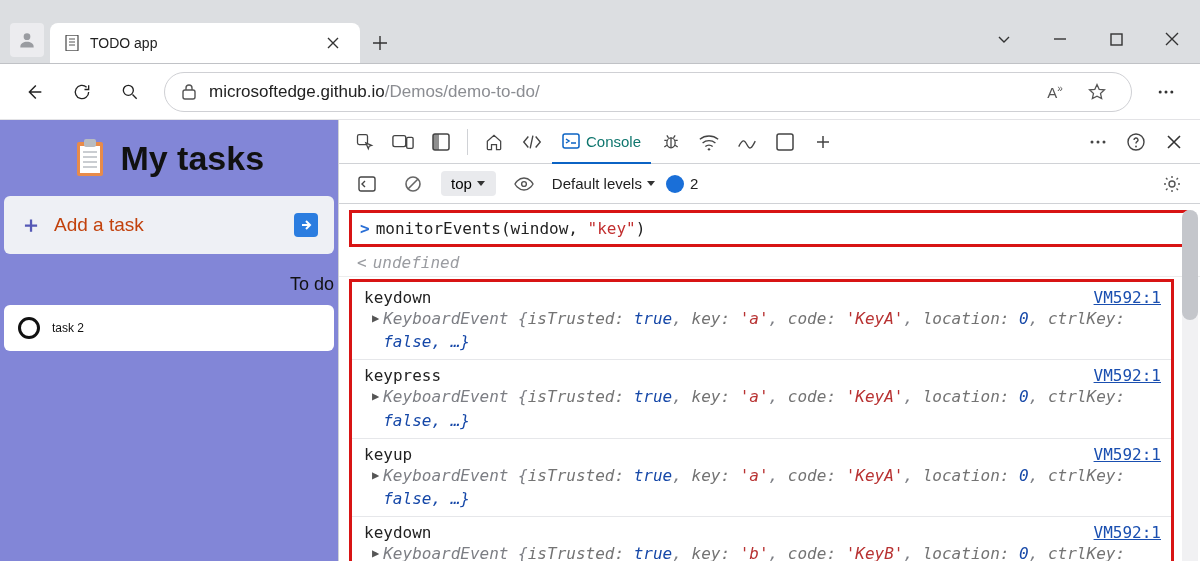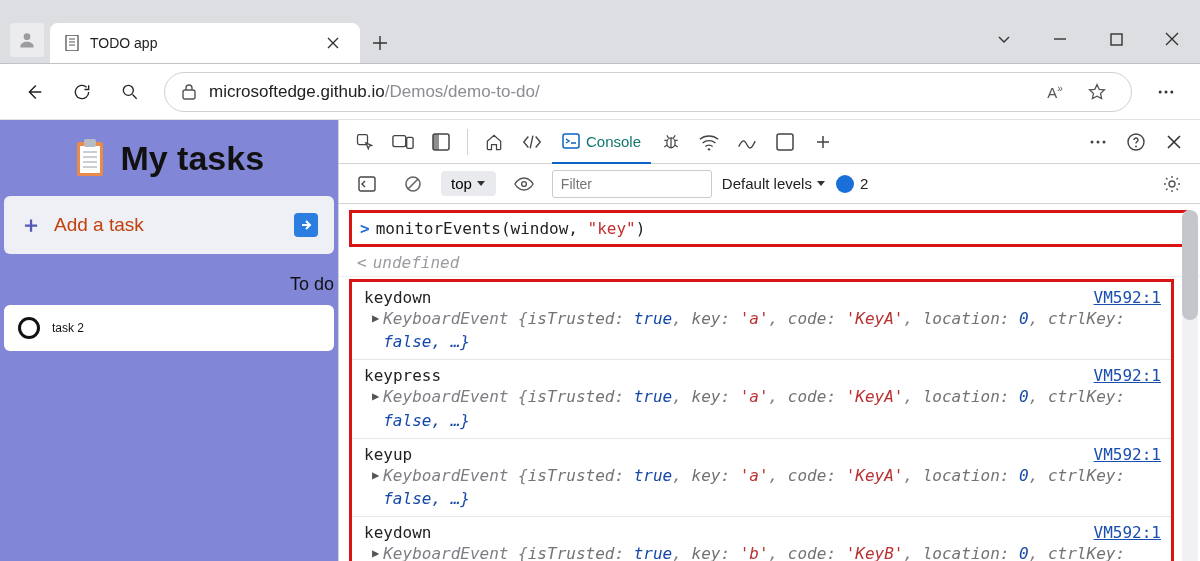--- a/index.html
+++ b/index.html
@@ -330,21 +330,20 @@
         <svg width="10" height="8" viewBox="0 0 10 8">
             <path d="M1 1l4 5 4-5" fill="#333"></path>
           </svg>
       </div>
       <div class="dt-icon">
           <svg width="20" height="14" viewBox="0 0 20 14">
             <path d="M1 7s3-6 9-6 9 6 9 6-3 6-9 6-9-6-9-6z" fill="none" stroke="#555" stroke-width="1.4"></path>
             <circle cx="10" cy="7" r="2.4" fill="none" stroke="#555" stroke-width="1.4"></circle>
           </svg>
         </div>
-      <input class="filter-input" placeholder="Filter" style="">
       <div class="levels">
         <span>Default levels</span>
         <svg width="10" height="8" viewBox="0 0 10 8">
             <path d="M1 1l4 5 4-5" fill="#333"></path>
           </svg>
       </div>
       <div class="issues">
         <span class="issue-dot"></span>
         <span>2</span>
       </div>

